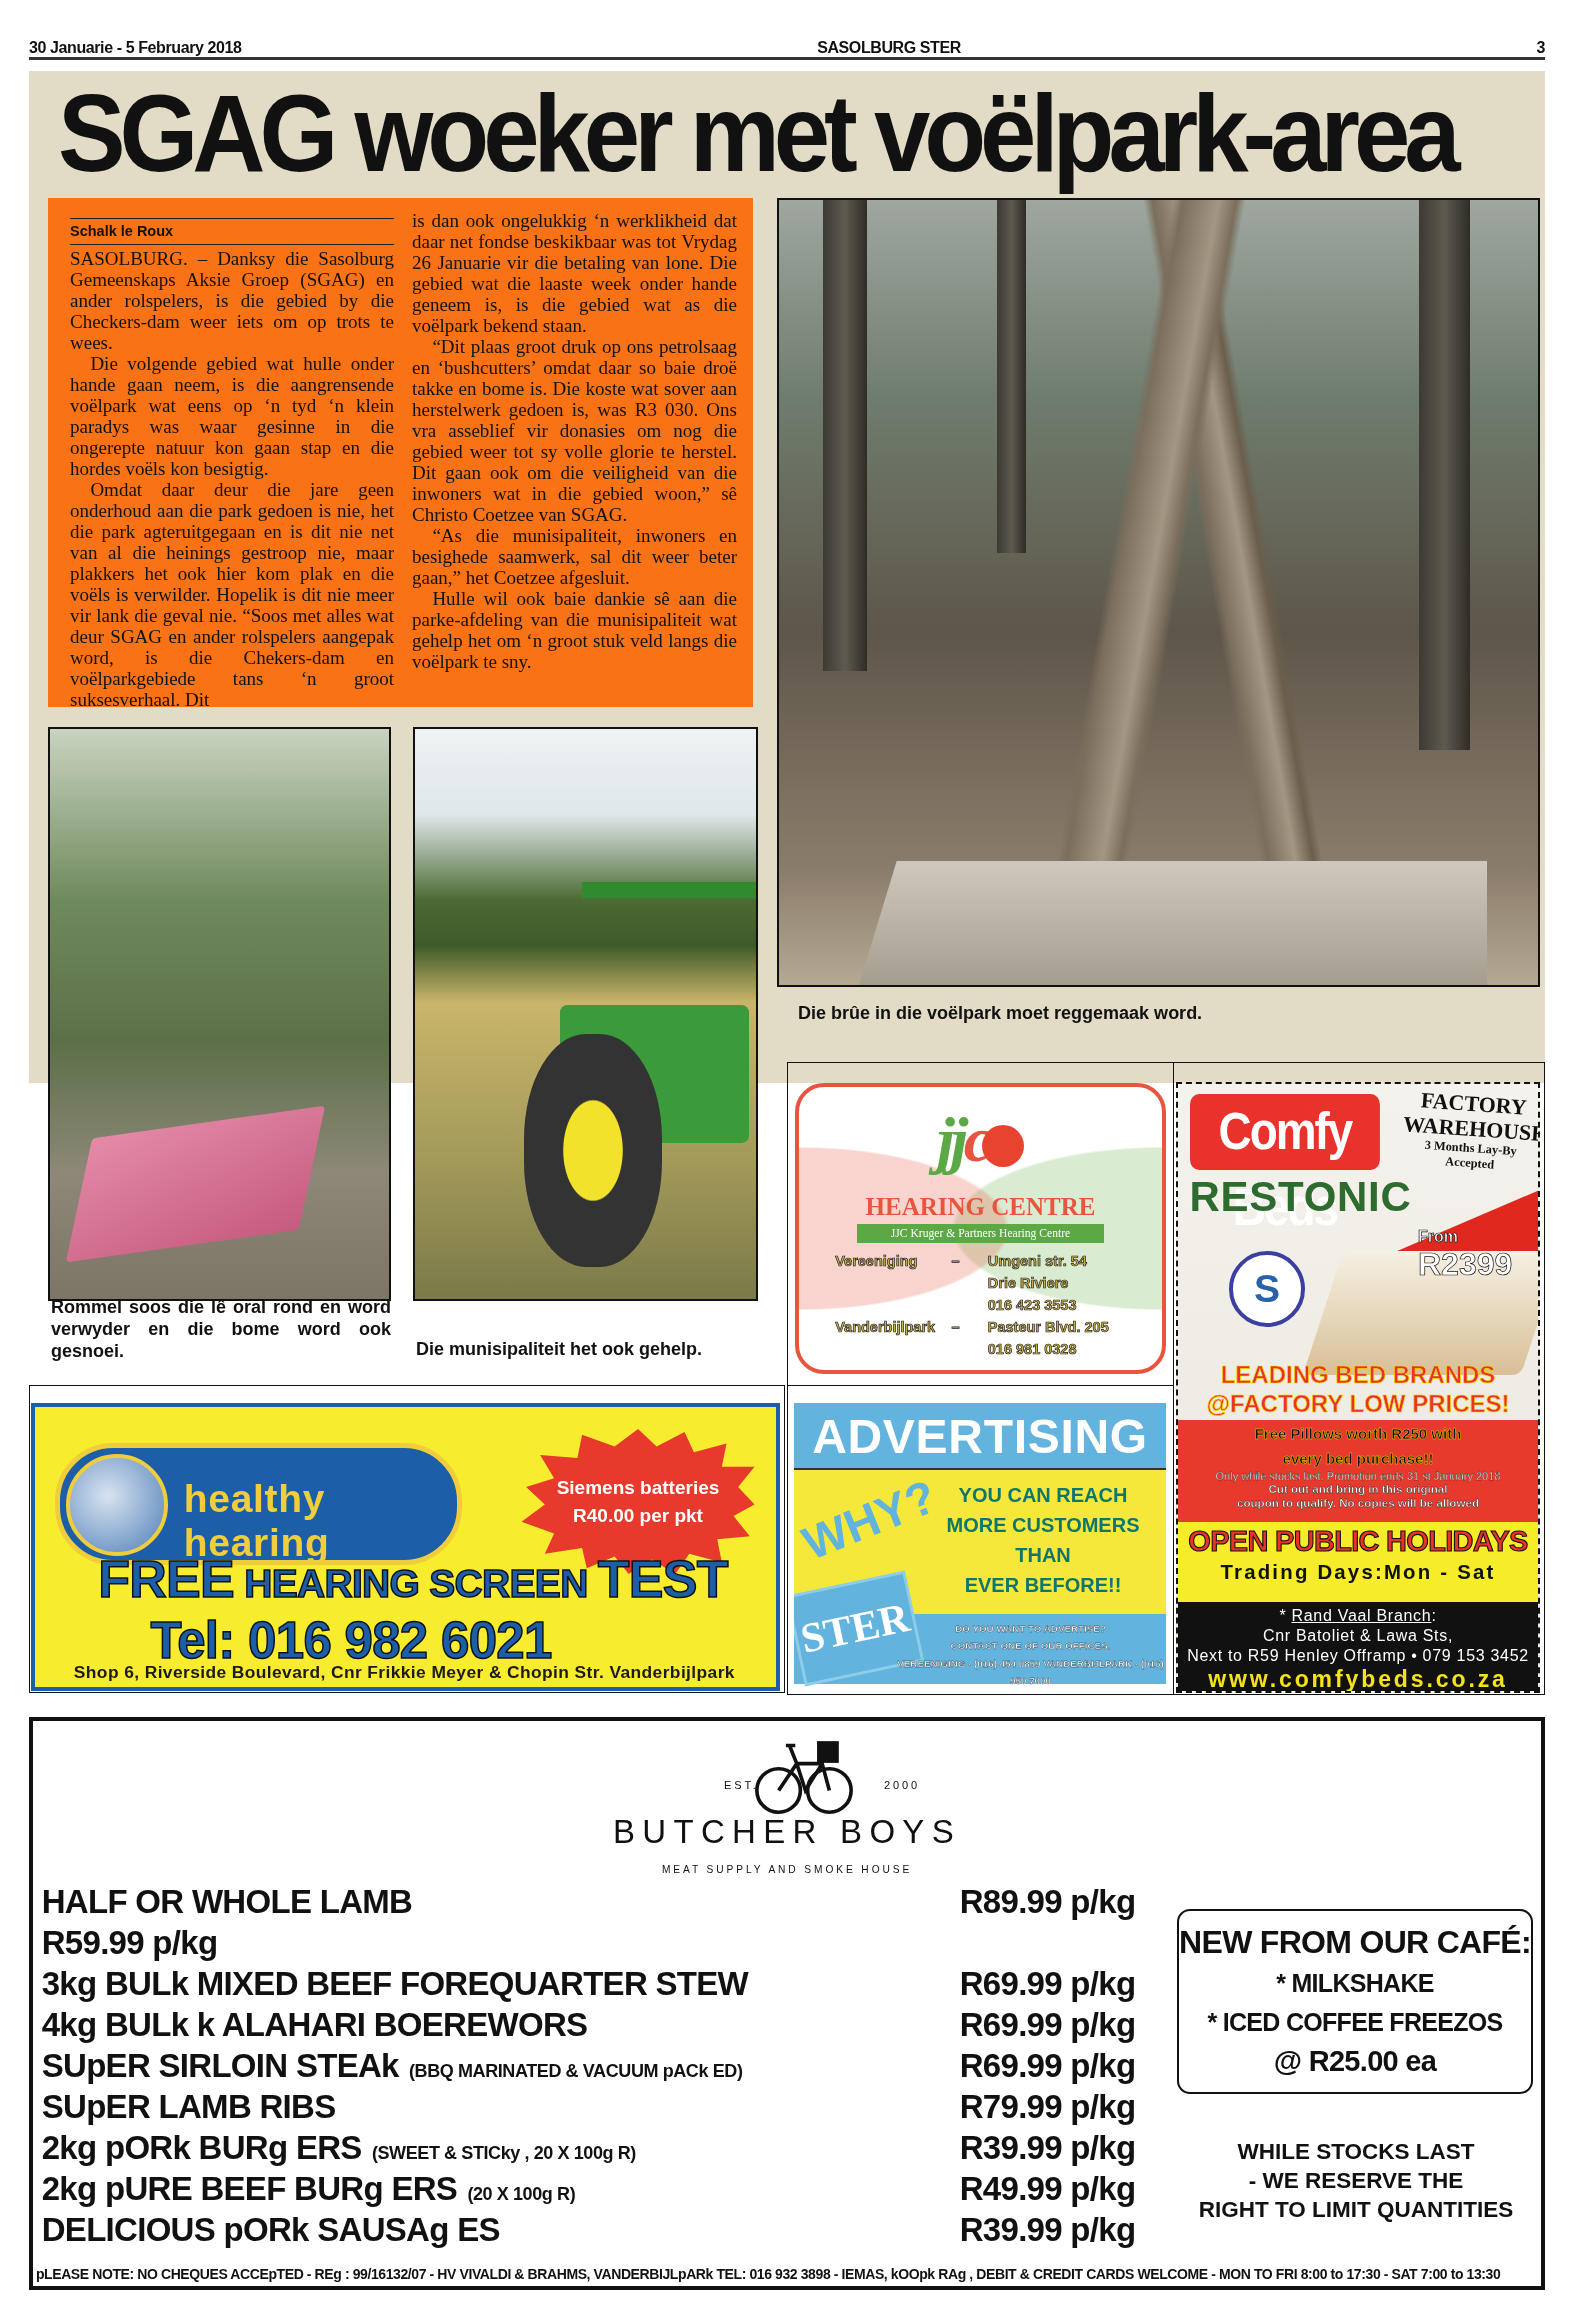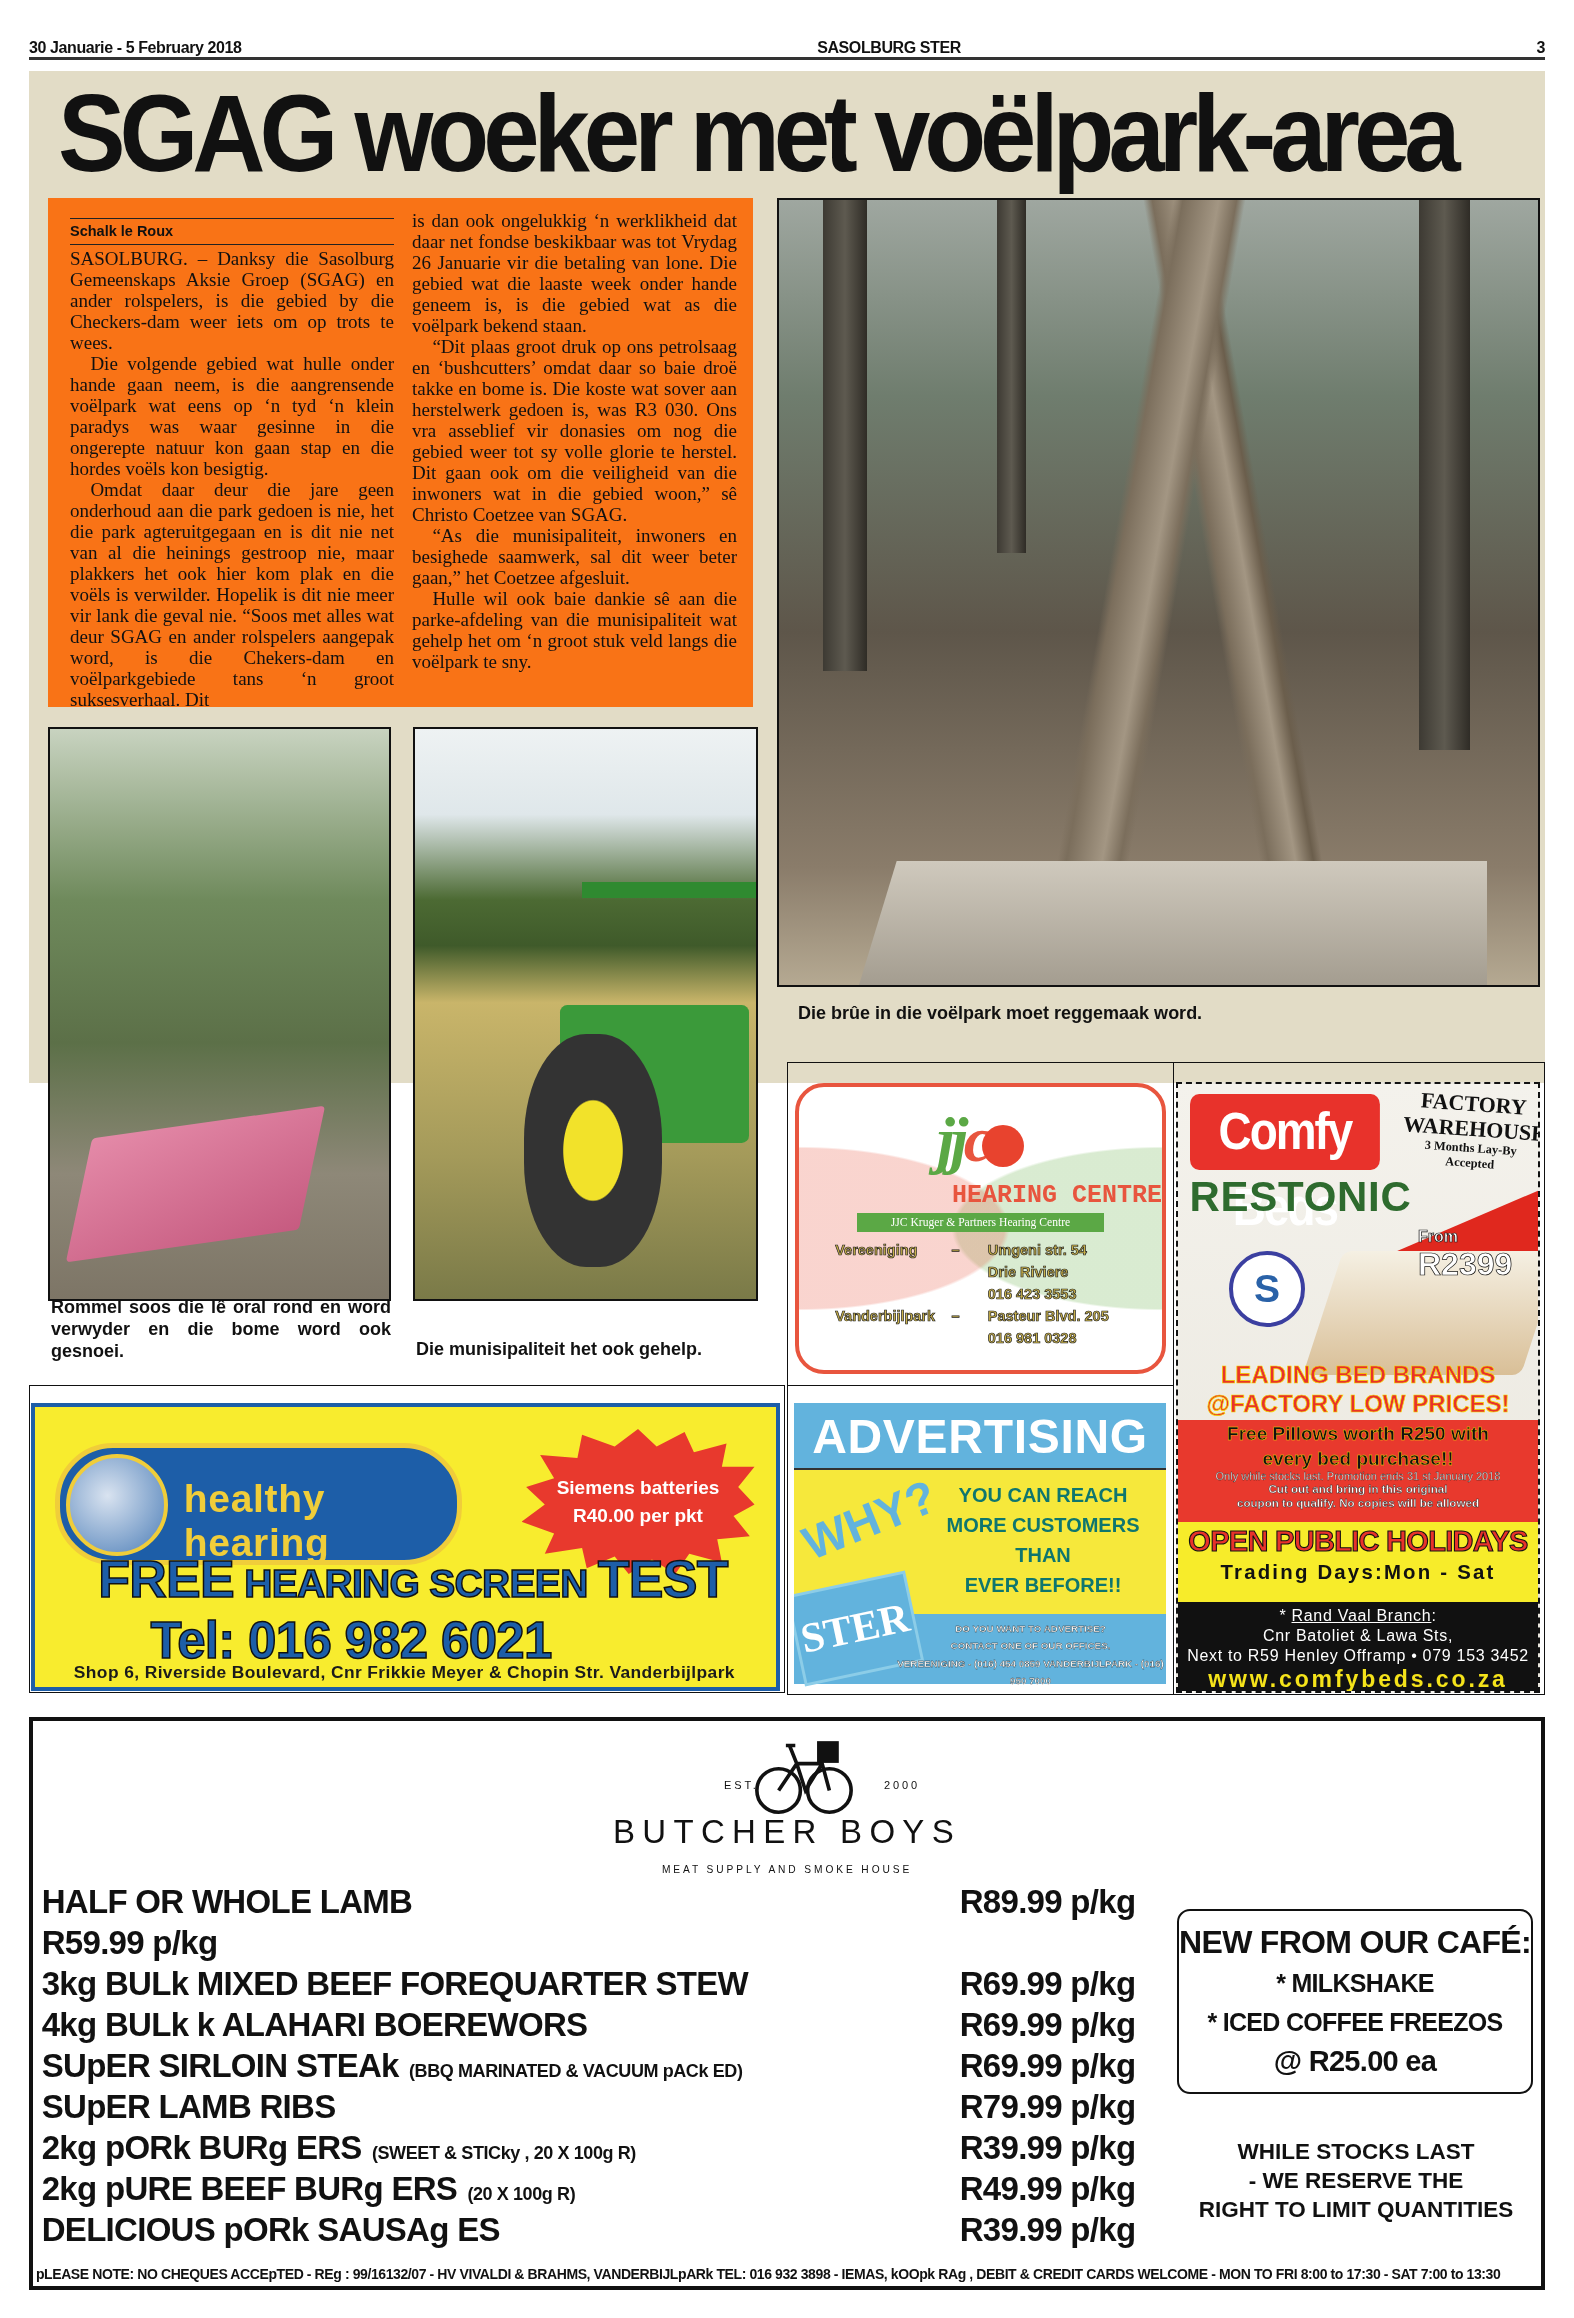--- a/index.html
+++ b/index.html
@@ -46,38 +46,38 @@
 
   
   .adframe { border: 1.5px solid #111; }
   .ad-jjc-frame { left: 787px; top: 1062px; width: 387px; height: 324px; }
   .ad-jjc { left: 795px; top: 1083px; width: 371px; height: 291px; border: 4.4px solid #e8553e; border-radius: 29px; background:
       radial-gradient(ellipse at 0% 50%, rgba(232,85,62,0.25) 0 40%, transparent 41%),
       radial-gradient(ellipse at 100% 50%, rgba(104,176,72,0.25) 0 40%, transparent 41%), #ffffff; text-align: center; overflow: hidden; }
   .jjc-logo { margin: 16px auto 0; font-family: "Liberation Serif", serif; font-style: italic; font-weight: bold; font-size: 64px; line-height: 73px; color: #5ba845; letter-spacing: -4.4px; }
   .jjc-logo .c { color: #e8553e; }
   .jjc-ball { display: inline-block; width: 42px; height: 42px; border-radius: 50%; background: #e8432e; vertical-align: middle; margin-left: -5.8px; }
-  .jjc-title { font-family: Liberation Mono, monospace; font-weight: bold; font-size: 25px; color: #e8553e; margin-top: 5px; text-align: right; }
+  .jjc-title { font-family: Liberation Serif, serif; font-weight: bold; font-size: 25px; color: #e8553e; margin-top: 17px; }
   .jjc-bar { margin: 2.9px auto 7.3px; width: 247px; background: #5ba845; color: #fff; font-family: "Liberation Serif", serif; font-size: 11.6px; padding: 2.9px 0; }
   .jjc-rows { display: grid; grid-template-columns: 109px 29px 138px; column-gap: 7.3px; justify-content: center; text-align: left; font-family: "Liberation Sans", sans-serif; font-weight: bold; font-size: 14.5px; line-height: 22px; color: #c9b14a; -webkit-text-stroke: 0.7px #222; }
   .ad-comfy-frame { left: 1173px; top: 1062px; width: 372px; height: 633px; }
   .ad-comfy { left: 1176px; top: 1082px; width: 364px; height: 611px; border: 2.9px dashed #111; background: linear-gradient(180deg, #f4f2ec, #e9e6dd); overflow: hidden; }
   .comfy-logo { position: absolute; left: 11.6px; top: 10.2px; width: 211px; height: 76px; background: #e8322b; border-radius: 10.2px; color: #fff; font-family: "Liberation Sans Narrow", "Liberation Sans", sans-serif; font-weight: bold; font-size: 51px; line-height: 76px; text-align: center; letter-spacing: -2.2px; transform: scaleX(0.9); transform-origin: left; }
   .comfy-fw { position: absolute; left: 225px; top: 7.3px; width: 138px; text-align: center; font-family: "Liberation Serif", serif; font-weight: bold; font-size: 22px; line-height: 25px; transform: rotate(4deg); }
   .comfy-fw small { display: block; font-size: 12.4px; line-height: 14.5px; }
   .comfy-restonic { position: absolute; left: 11.6px; top: 89px; font-family: "Liberation Sans", sans-serif; font-weight: bold; font-size: 42px; color: #2e6b2e; letter-spacing: 0.7px; }
   .comfy-price { position: absolute; left: 240px; top: 144px; font-family: "Liberation Sans", sans-serif; font-weight: bold; color: #fff; -webkit-text-stroke: 0.7px #111; }
   .comfy-price .from { font-size: 16px; }
   .comfy-price .amt { font-size: 32px; }
   .comfy-ribbon { position: absolute; left: 218px; top: 102px; width: 153px; height: 109px; background: #e0281e; clip-path: polygon(0 60%, 100% 0, 100% 60%, 10% 100%); }
   .comfy-badge { position: absolute; left: 51px; top: 167px; width: 76px; height: 76px; border-radius: 50%; border: 4.4px solid #3b3fa0; background: #fff; display: flex; align-items: center; justify-content: center; font-weight: bold; color: #2a62a8; font-size: 39px; }
   .comfy-mattress { position: absolute; left: 145px; top: 167px; width: 218px; height: 124px; background: linear-gradient(180deg, #f5f0e3, #d9bf97); border-radius: 8.7px; transform: skewX(-18deg); }
   .comfy-leading { position: absolute; left: 0; top: 276px; width: 100%; text-align: center; font-family: "Liberation Sans", sans-serif; font-weight: bold; font-size: 24px; line-height: 29px; color: #e8322b; -webkit-text-stroke: 0.7px #f5d800; }
   .comfy-free { position: absolute; left: 0; top: 336px; width: 100%; height: 102px; background: #e8392d; text-align: center; }
-  .comfy-free .big { font-family: "Liberation Sans", sans-serif; font-weight: bold; font-size: 19px; line-height: 22px; color: #111; -webkit-text-stroke: 0.4px #f5d800; padding-top: 2.9px; }
+  .comfy-free .big { font-family: "Liberation Sans", sans-serif; font-weight: bold; font-size: 15px; line-height: 22px; color: #111; -webkit-text-stroke: 0.4px #f5d800; padding-top: 2.9px; }
   .comfy-free .small { font-family: "Liberation Sans", sans-serif; font-size: 11px; line-height: 12.4px; color: #fff; -webkit-text-stroke: 0.3px #222; }
   .comfy-free .mid { font-family: "Liberation Sans", sans-serif; font-weight: bold; font-size: 11.6px; line-height: 14px; color: #fff; -webkit-text-stroke: 0.4px #222; }
   .comfy-open { position: absolute; left: 0; top: 438px; width: 100%; height: 96px; background: #f7ec2a; text-align: center; }
   .comfy-open .t1 { font-family: "Liberation Sans", sans-serif; font-weight: bold; font-size: 29px; line-height: 38px; color: #e8322b; -webkit-text-stroke: 1.1px #111; letter-spacing: -0.7px; }
   .comfy-open .t2 { font-family: "Liberation Sans", sans-serif; font-weight: bold; font-size: 20.4px; line-height: 25px; letter-spacing: 2.2px; }
   .comfy-branch { position: absolute; left: 0; top: 518px; width: 100%; height: 93px; background: #111; color: #fff; text-align: center; font-family: "Liberation Sans", sans-serif; font-size: 16px; line-height: 19.6px; letter-spacing: 0.7px; padding-top: 4.4px; }
   .comfy-branch u { text-decoration: underline; }
   .comfy-branch .web { color: #f5e31a; font-weight: bold; font-size: 23px; line-height: 29px; letter-spacing: 2.9px; }
 
   .ad-ster-frame { left: 787px; top: 1385px; width: 387px; height: 310px; }

